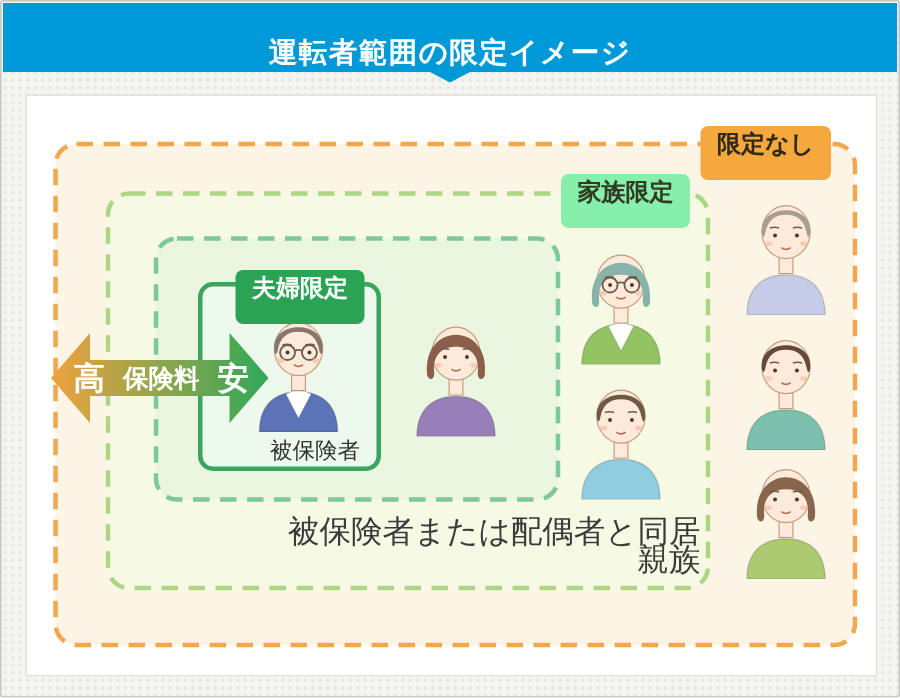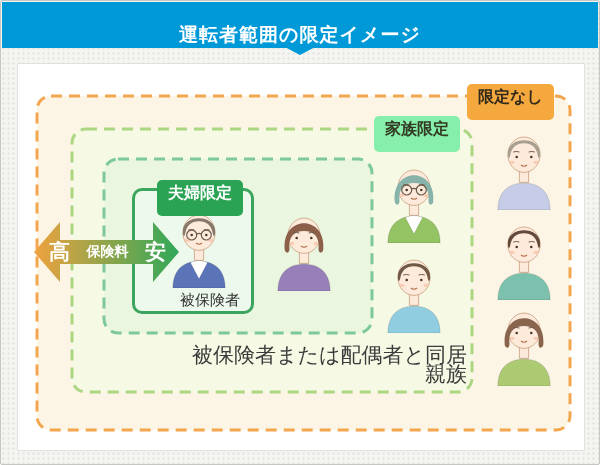--- a/index.html
+++ b/index.html
@@ -29,21 +29,21 @@
   .tag-none{left:449px;top:20px;background:#f5a83d;color:#30291c;}
   .tag-family{left:356px;top:52px;background:#86efac;color:#323a22;}
   .tag-couple{left:256px;top:82px;background:#73c08d;color:#ffffff;}
   .tag-self{left:139px;top:116px;background:#2ba355;color:#ffffff;}
   .arrow-wrap{left:16px;top:152px;width:145px;height:72px;z-index:3;}
   .arrow-wrap svg{position:absolute;left:0;top:0;}
   .arrow-labels{position:absolute;left:0;top:0;width:100%;height:100%;display:flex;
     align-items:center;justify-content:space-between;padding:0 13px 0 15px;box-sizing:border-box;}
   .arrow-labels span{color:#ffffff;font-weight:bold;}
   .arrow-hi,.arrow-low{font-size:21px;}
-  .arrow-mid{font-size:14px;}
+  .arrow-mid{font-size:17px;}
   .person{width:78px;height:86px;z-index:2;}
   .person svg{width:100%;height:100%;display:block;}
   .p1{left:142px;top:138px;}
   .p2{left:247px;top:141px;}
   .p3{left:357px;top:93px;}
   .p4{left:357px;top:183px;}
   .p5{left:467px;top:60px;}
   .p6{left:467px;top:150px;}
   .p7{left:467px;top:236px;}
   .person-label{width:100px;text-align:center;font-size:15px;color:#333333;z-index:3;}

